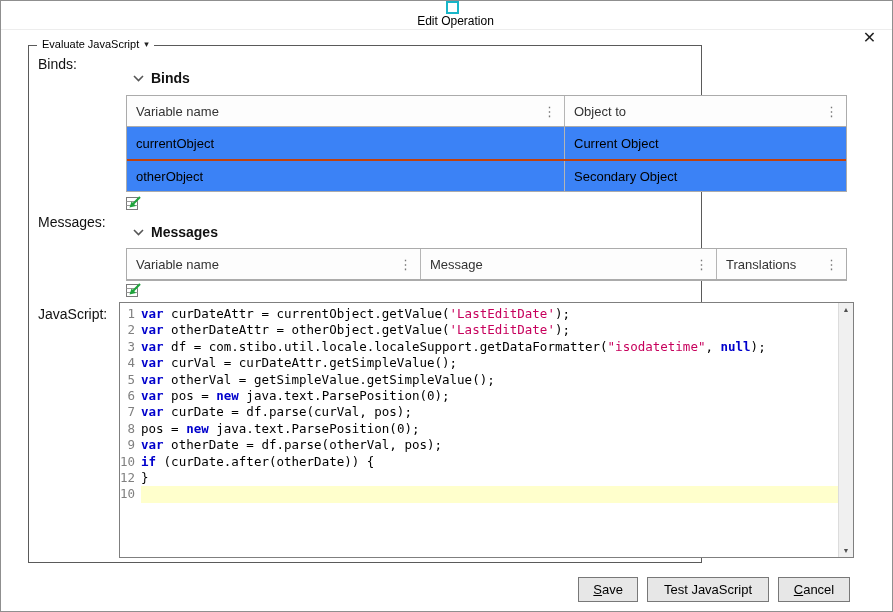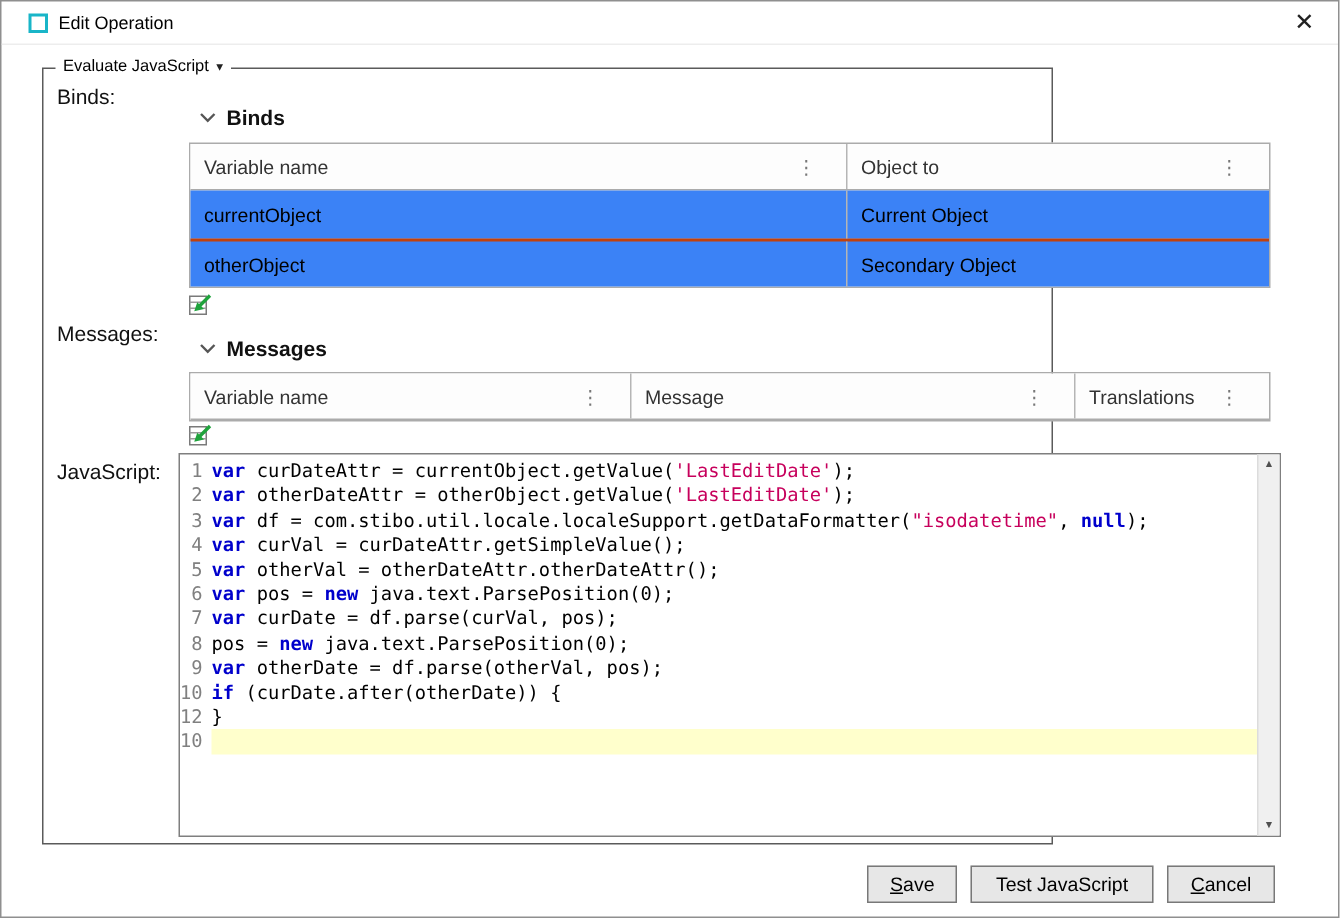--- a/index.html
+++ b/index.html
@@ -7,40 +7,40 @@
   body {
     font-family:"Liberation Sans", sans-serif;
     background:#ffffff;
     border:1px solid #8f8f8f;
     position:relative;
     overflow:hidden;
     color:#000;
   }
 
   
-  .titlebar { height:29px; display:flex; align-items:center; padding-left:18px; border-bottom:1px solid #ededed; }
+  .titlebar { height:29px; display:flex; align-items:center; padding-left:18px; border-bottom:1px solid #ededed;flex-direction:column; }
   .title-icon { width:13px; height:13px; border:2px solid #19b5c8; margin-right:7px; flex:none; }
   .title-text { font-size:12px; }
   .close-btn { margin-left:auto; width:45px; height:100%; display:flex; align-items:center; justify-content:center; font-size:16px; color:#222; cursor:pointer; }
 
   
   .groupbox { position:absolute; left:27px; top:44px; width:674px; height:518px; border:1px solid #5a5a5a; }
   .legend { position:absolute; top:-8px; left:8px; background:#fff; padding:0 5px; font-size:11px; display:flex; align-items:center; gap:5px; cursor:pointer; }
   .legend .arrow { font-size:9px; color:#222; }
 
   .field-label { position:absolute; font-size:14px; color:#111; }
 
   .section-header { position:absolute; display:flex; align-items:center; gap:7px; cursor:pointer; }
   .section-title { font-size:14px; font-weight:bold; color:#111; }
   .chev svg { display:block; }
 
   
   .tbl { position:absolute; width:721px; border:1px solid #ababab; background:#fff; }
   .tbl-head { display:flex; height:31px; border-bottom:1px solid #ababab; background:#fdfdfd; }
-  .th { display:flex; align-items:center; justify-content:space-between; padding:0 18px 0 9px; border-right:1px solid #b5b5b5; }
+  .th { display:flex; align-items:center; justify-content:space-between; padding:0 6px 0 9px; border-right:1px solid #b5b5b5; }
   .th:last-child { border-right:none; }
   .th-label { font-size:13px; color:#333; }
   .col-menu { color:#777; font-size:13px; cursor:pointer; padding:0 2px; }
   .tr { display:flex; height:32px; background:#3b82f6; }
   .tr + .tr { border-top:2px solid #c2410c; }
   .td { display:flex; align-items:center; padding:0 9px; font-size:13px; border-right:1px solid #b5b5b5; }
   .td:last-child { border-right:none; }
   .b-c1 { width:438px; flex:none; } .b-c2 { flex:1; }
   .m-c1 { width:294px; flex:none; } .m-c2 { width:296px; flex:none; } .m-c3 { flex:1; }
 
@@ -181,21 +181,21 @@
         <div class="code-line">
           <span class="ln">3</span>
           <span class="code"><span class="tok-k">var</span><span class="tok-p"> df = com.stibo.util.locale.localeSupport.getDataFormatter(</span><span class="tok-s">"isodatetime"</span><span class="tok-p">, </span><span class="tok-k">null</span><span class="tok-p">);</span></span>
         </div>
         <div class="code-line">
           <span class="ln">4</span>
           <span class="code"><span class="tok-k">var</span><span class="tok-p"> curVal = curDateAttr.getSimpleValue();</span></span>
         </div>
         <div class="code-line">
           <span class="ln">5</span>
-          <span class="code"><span class="tok-k">var</span><span class="tok-p"> otherVal = otherDateAttr.otherDateAttr();</span></span>
+          <span class="code"><span class="tok-k">var</span><span class="tok-p"> otherVal = getSimpleValue.getSimpleValue();</span></span>
         </div>
         <div class="code-line">
           <span class="ln">6</span>
           <span class="code"><span class="tok-k">var</span><span class="tok-p"> pos = </span><span class="tok-k">new</span><span class="tok-p"> java.text.ParsePosition(0);</span></span>
         </div>
         <div class="code-line">
           <span class="ln">7</span>
           <span class="code"><span class="tok-k">var</span><span class="tok-p"> curDate = df.parse(curVal, pos);</span></span>
         </div>
         <div class="code-line">

